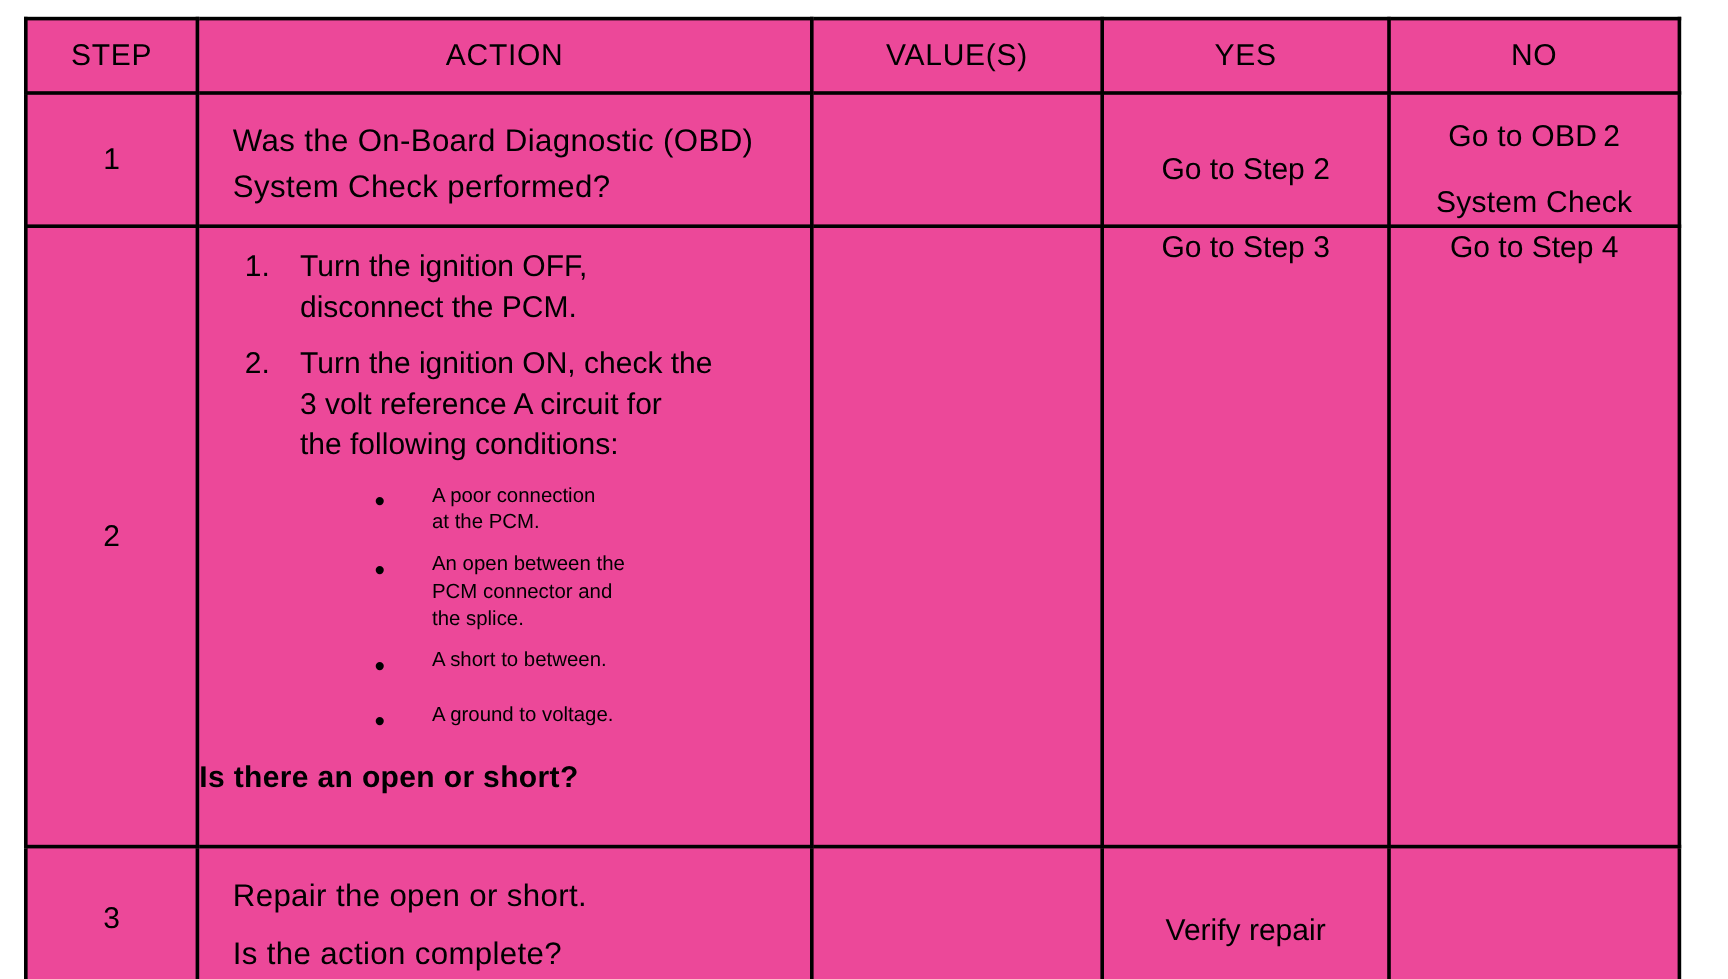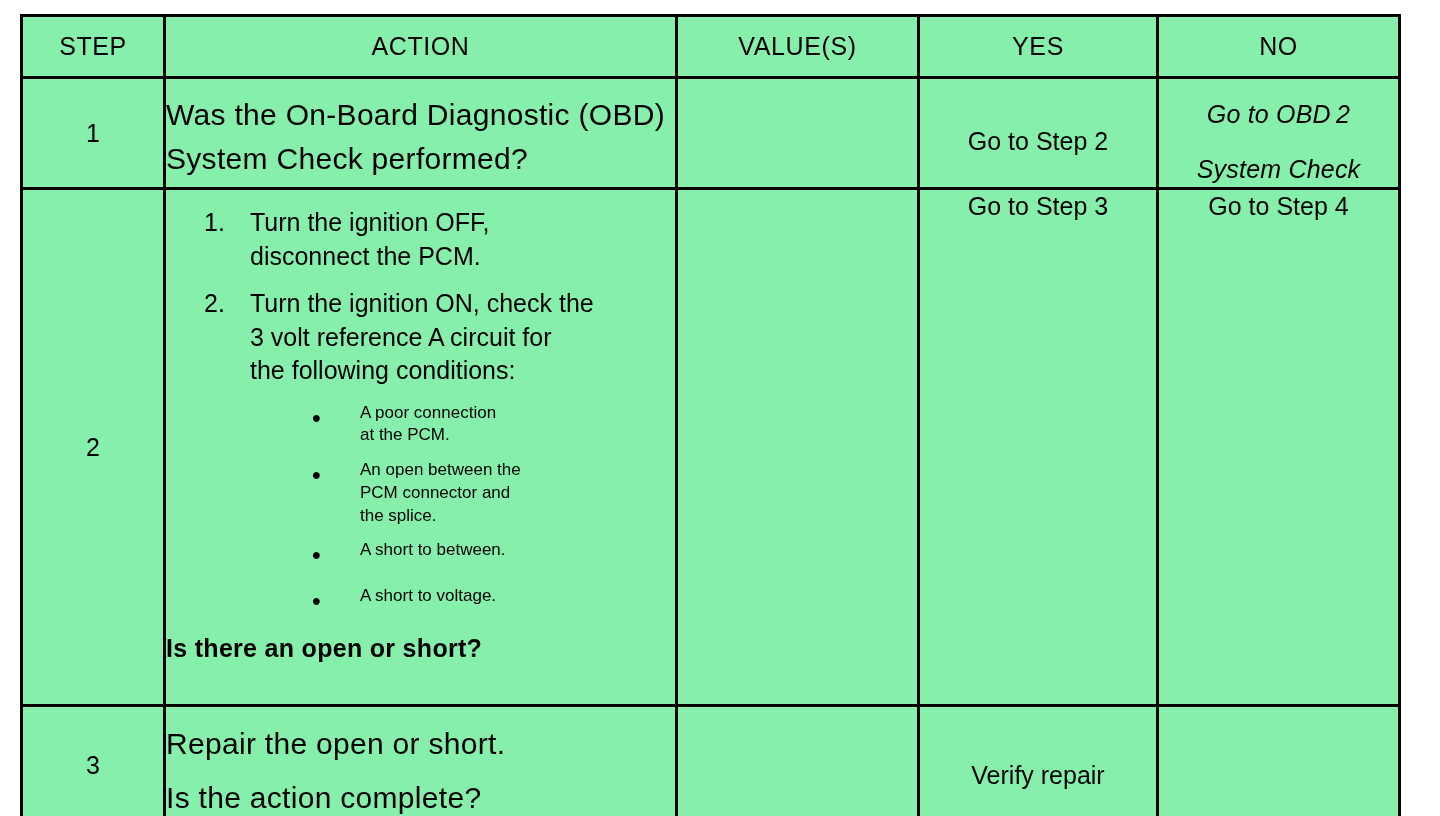--- a/index.html
+++ b/index.html
@@ -29,21 +29,21 @@
     width: 1378px;
     border-collapse: collapse;
     table-layout: fixed;
     background: #ffffff;
   }
   .diag-table td,
   .diag-table th {
     border: 3px solid #000000;
     vertical-align: middle;
     padding: 0;
-    background: #86efac;
+    background: #ec4899;
   }
 
   
   .col-step   { width: 143px; }
   .col-action { width: 512px; }
   .col-value  { width: 242px; }
   .col-yes    { width: 239px; }
   .col-no     { width: 242px; }
 
   
@@ -67,21 +67,21 @@
     line-height: 1.34;
   }
   .value-cell { }
   .yn-cell {
     text-align: center;
     font-size: 25px;
     vertical-align: top;
     padding-top: 20px;
     line-height: 1.34;
   }
-  .yn-cell.two-line { letter-spacing: 0.2px; font-style: italic; }
+  .yn-cell.two-line { letter-spacing: 0.2px; }
 
   .row1 td { height: 90px; }
   .row2 td { height: 498px; }
   .row3 td { height: 94px; }
 
   .row2 .action-cell,
   .row2 .step-cell,
   .row2 .yn-cell { vertical-align: top; }
   .row2 .step-cell {
     vertical-align: middle;
@@ -147,23 +147,24 @@
 
   .closing-q {
     font-size: 25px;
     line-height: 1.34;
     margin-top: 14px;
     letter-spacing: 0.3px;
     font-weight: bold;
   }
 
   .action-line {
-    font-size: 30px;
+    font-size: 26px;
     line-height: 1.46;
     letter-spacing: 0.3px;
+    margin-left: 28px;
   }
   .action-line + .action-line { margin-top: 10px; }
 
   .yn-line { display: block; }
   .yn-line + .yn-line { margin-top: 22px; }
 
   
   .footnote {
     position: absolute;
     left: 18px;
@@ -242,21 +243,21 @@
               <span class="bullet-text">An open between the
 PCM connector and
 the splice.</span>
             </li>
             <li class="bullet-item">
               <span class="bullet-marker">•</span>
               <span class="bullet-text">A short to between.</span>
             </li>
             <li class="bullet-item">
               <span class="bullet-marker">•</span>
-              <span class="bullet-text">A short to voltage.</span>
+              <span class="bullet-text">A ground to voltage.</span>
             </li>
           </ul>
 
           <div class="closing-q">Is there an open or short?</div>
         </td>
         <td class="value-cell"></td>
         <td class="yn-cell">Go to Step 3</td>
         <td class="yn-cell">Go to Step 4</td>
       </tr>
 

